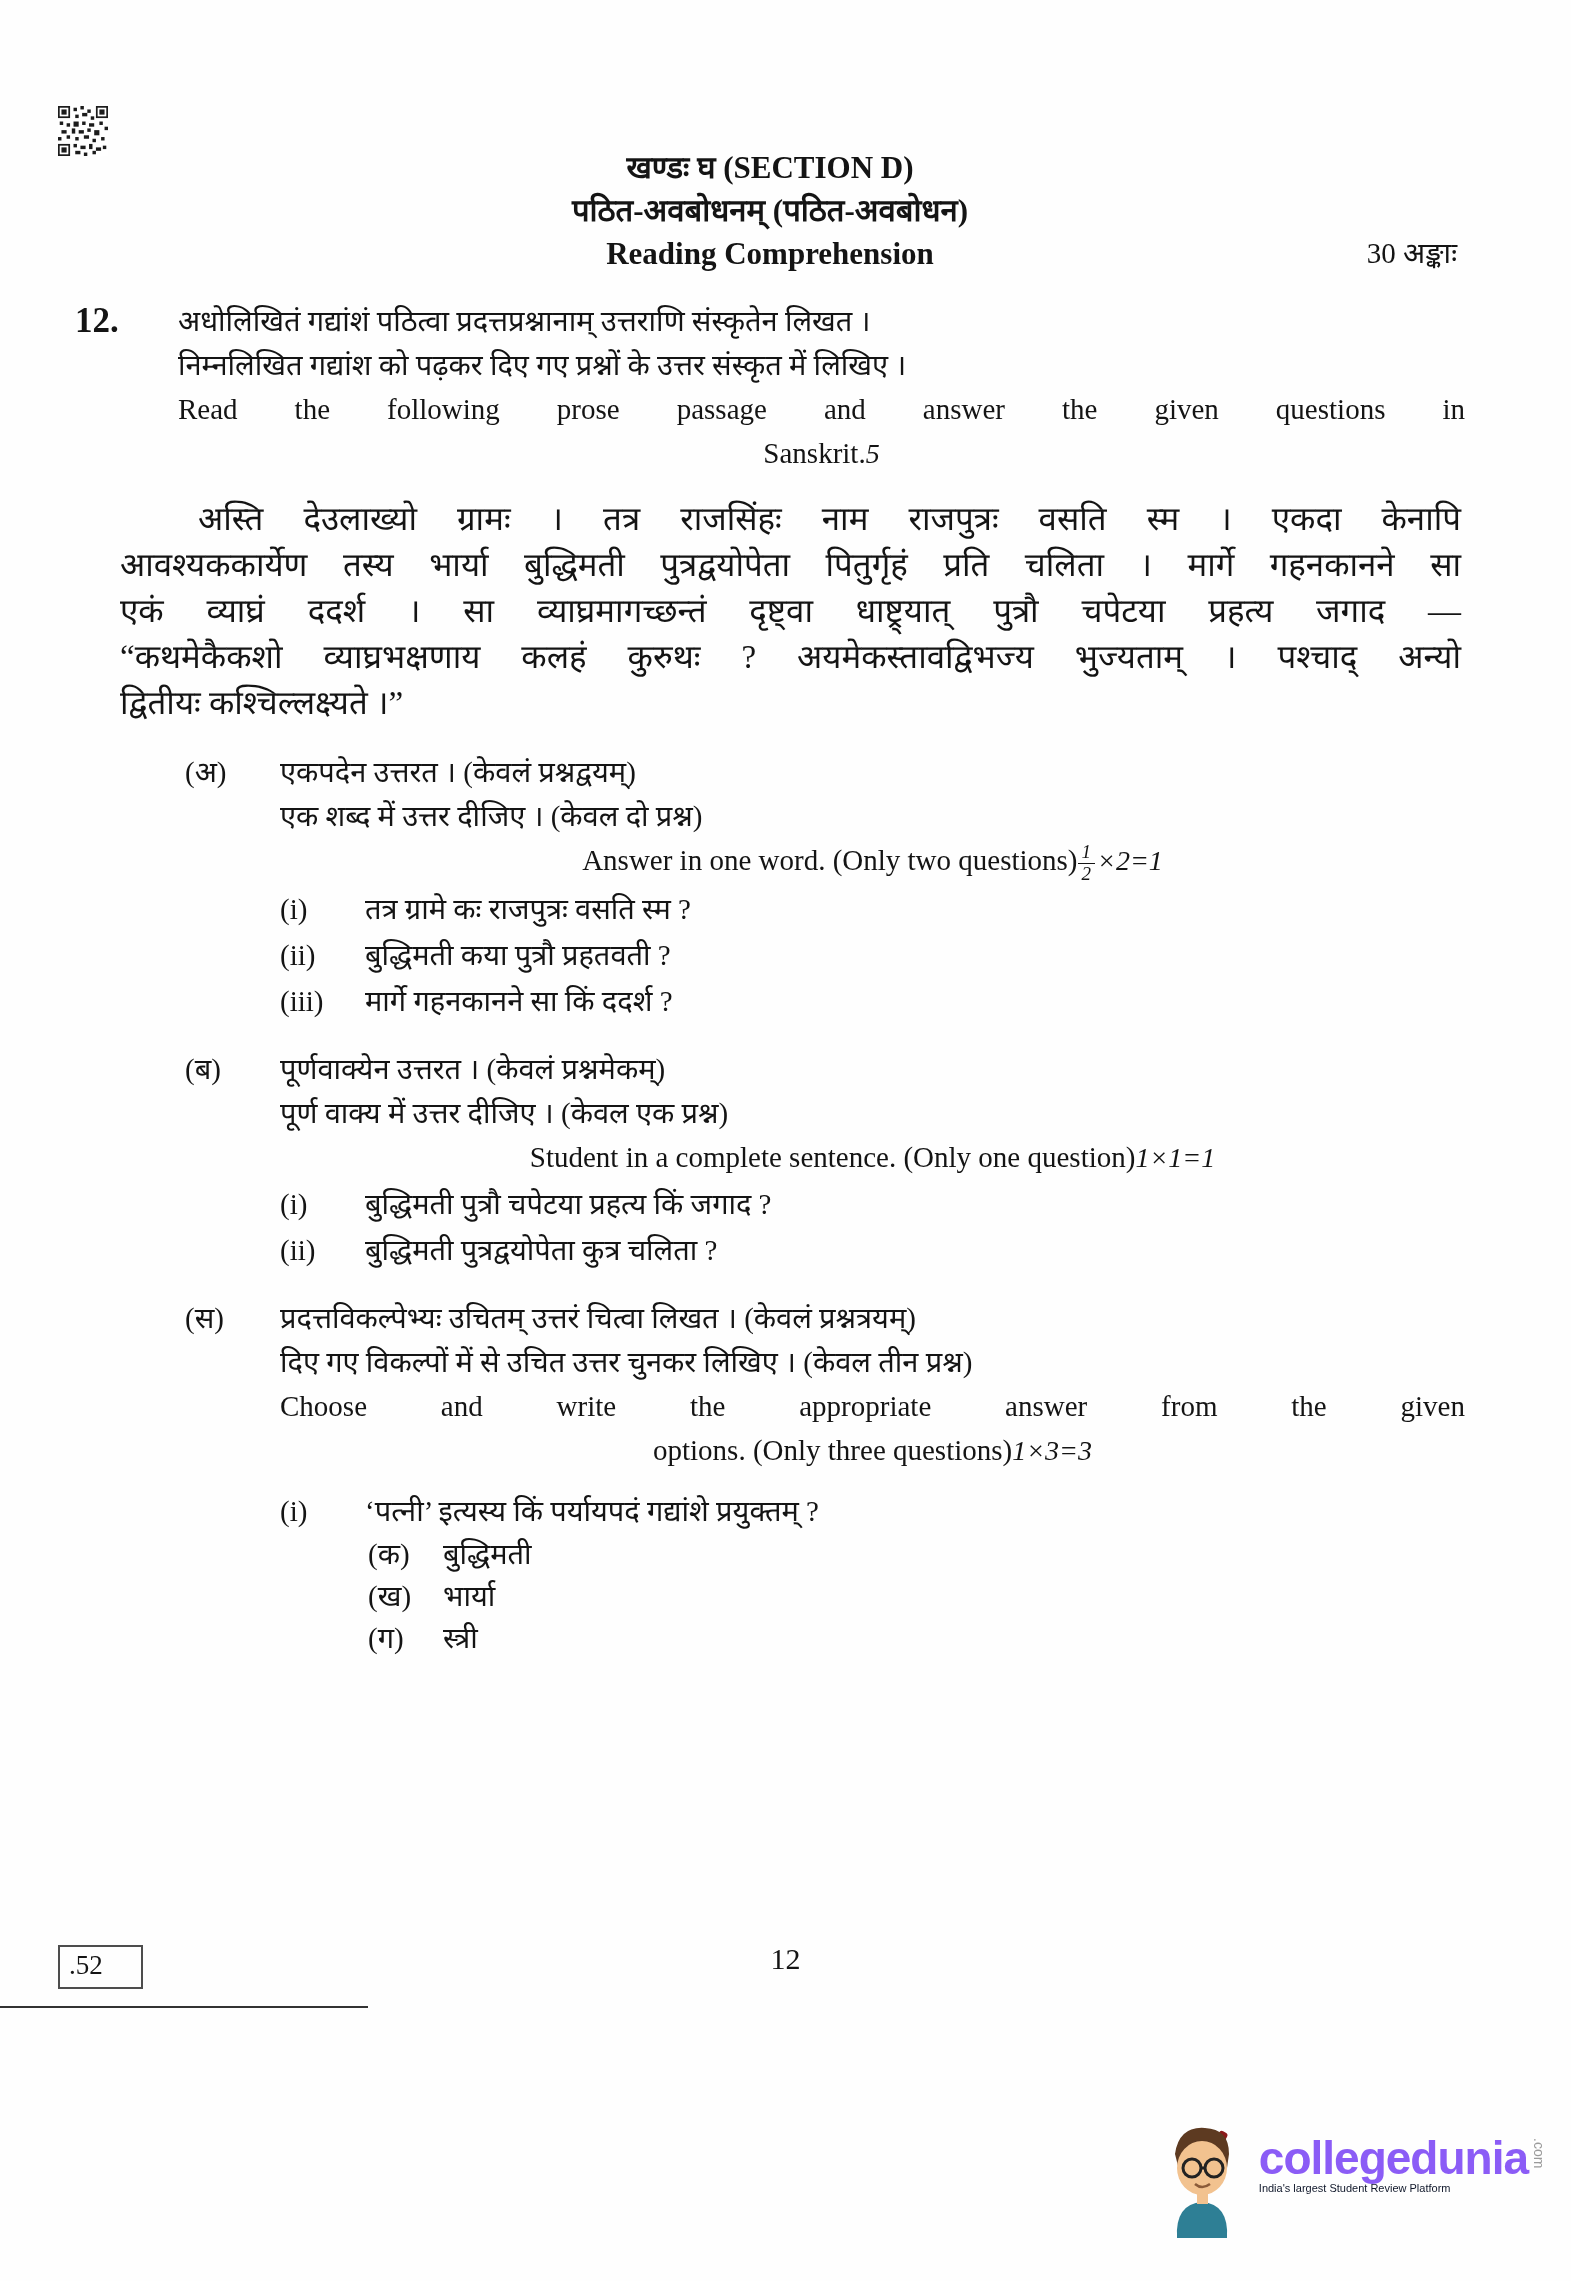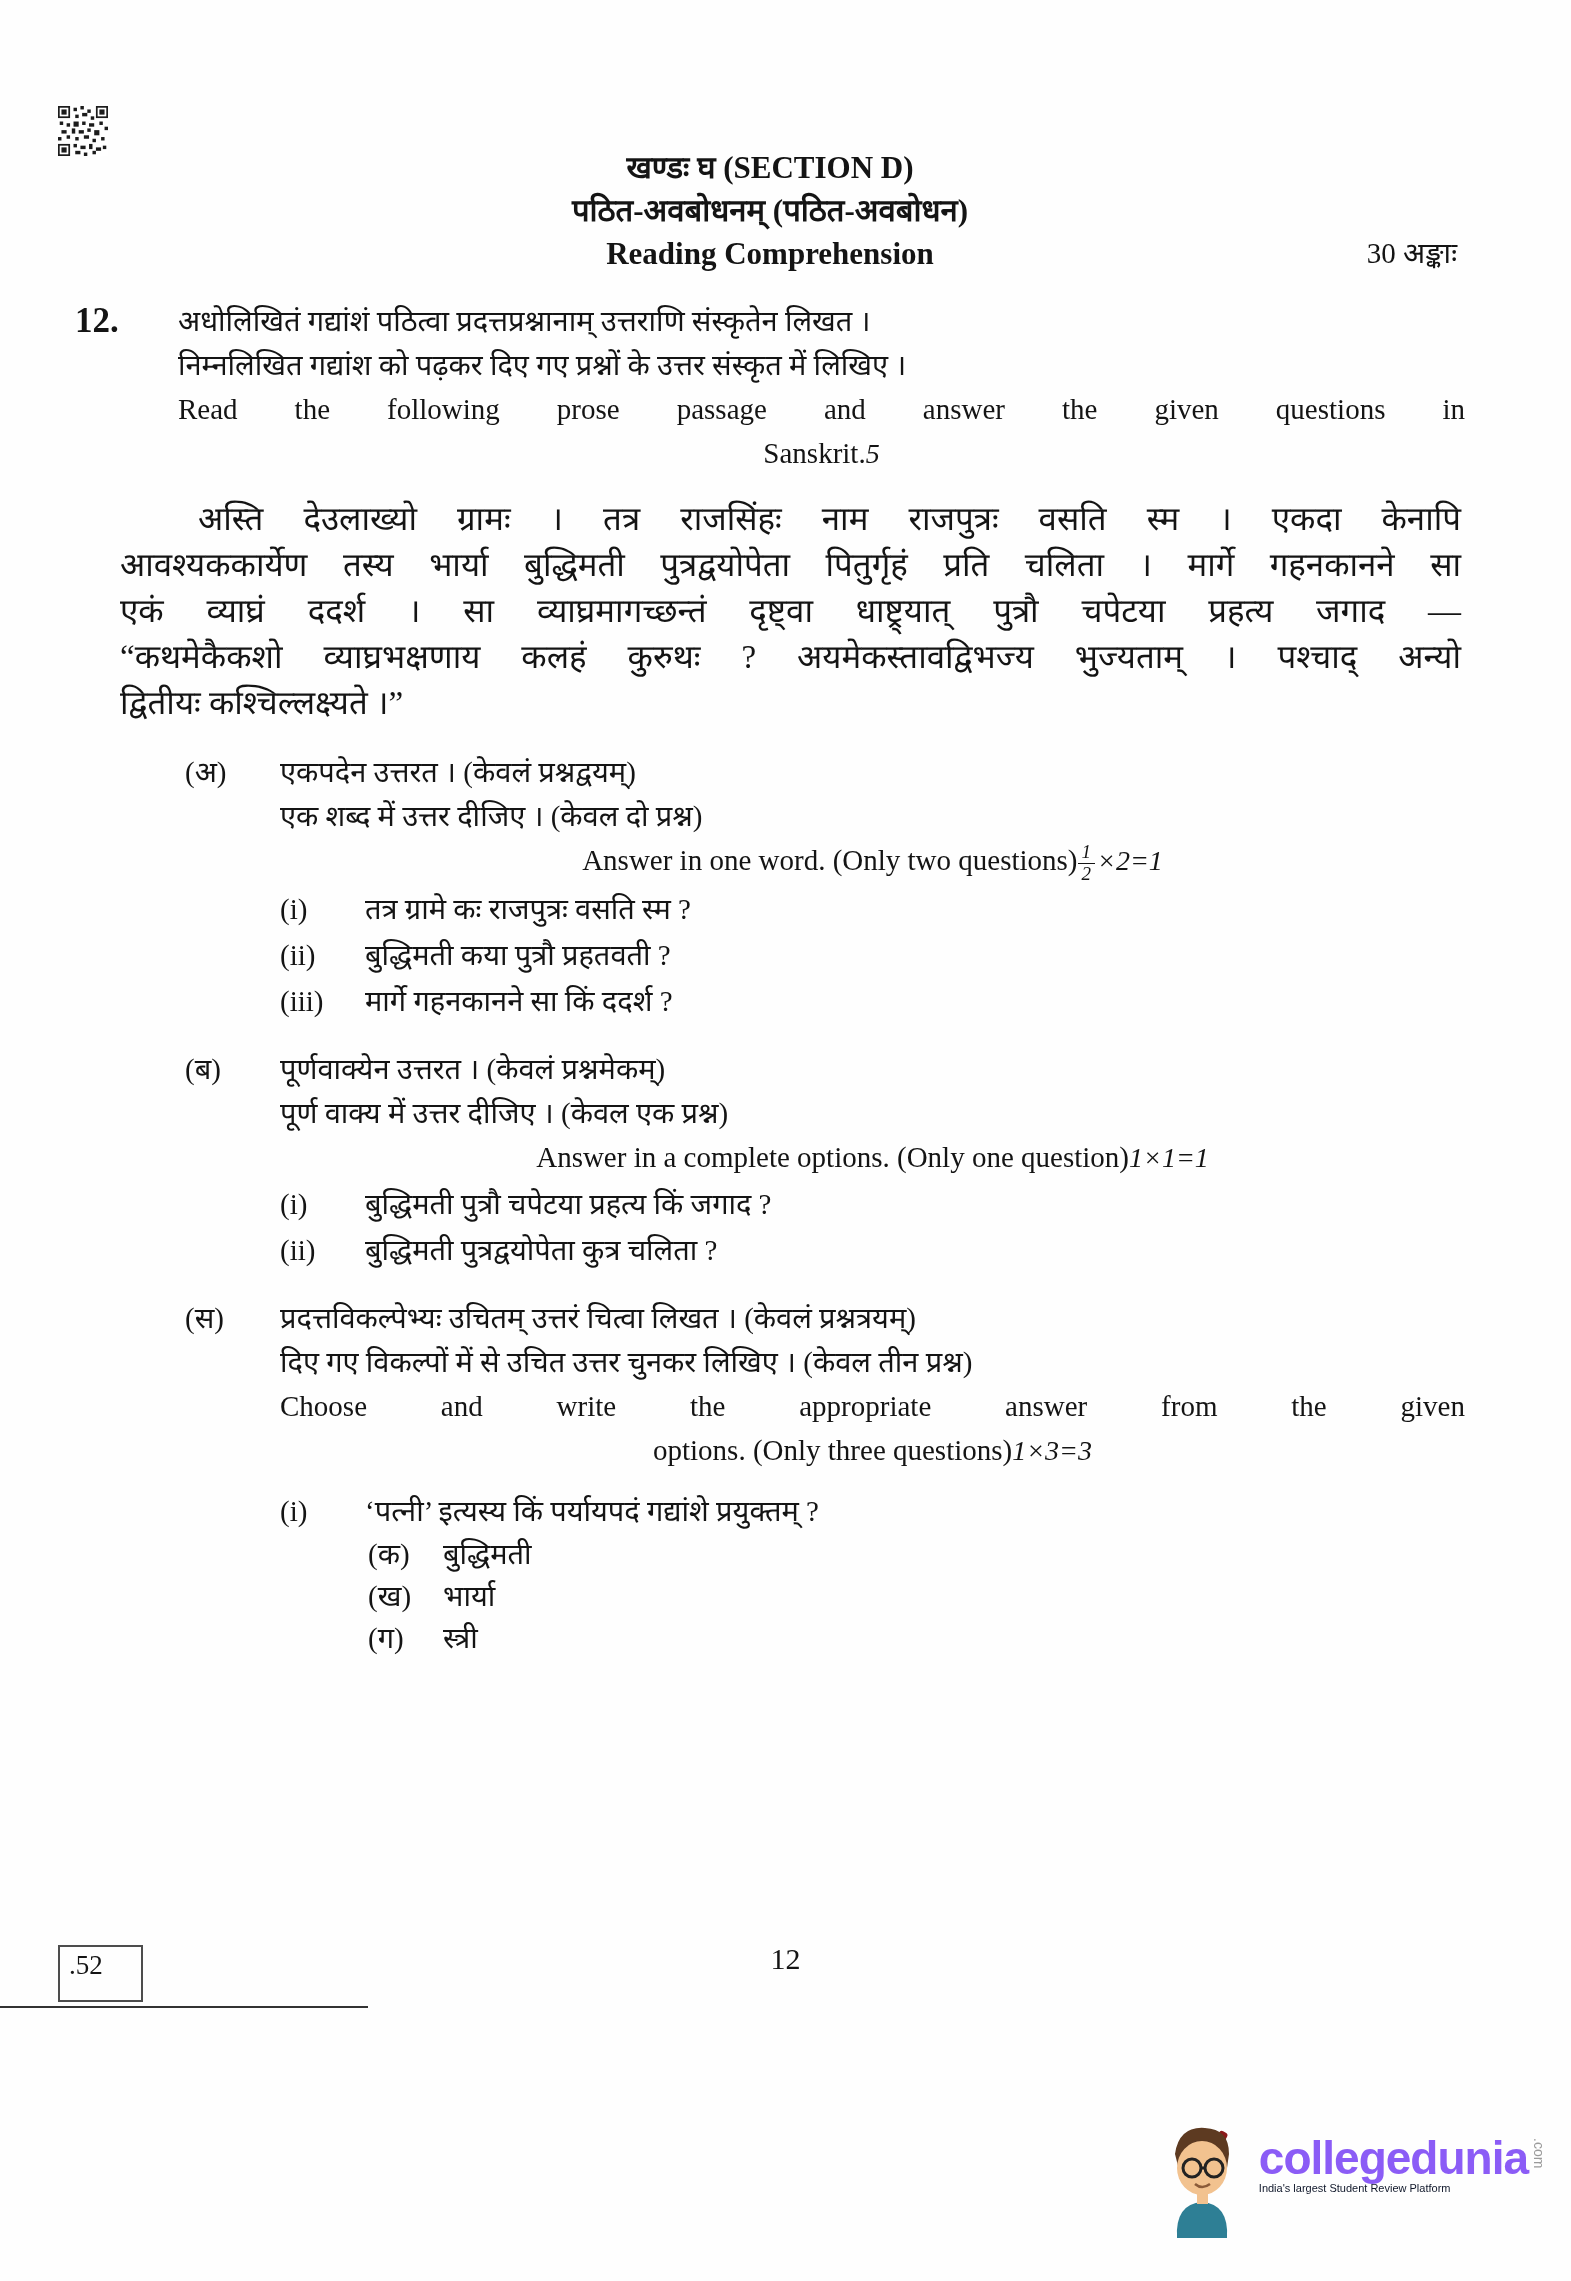--- a/index.html
+++ b/index.html
@@ -38,21 +38,21 @@
   .subq {display:flex; margin-top:2px; font-size:29px; line-height:44px;}
   .subq-num {width:85px;}
   .subq-text {flex:1;}
   .opt {display:flex; margin-top:0px; margin-left:88px; font-size:29px; line-height:42px;}
   .opt-num {width:75px;}
 
   .frac {display:inline-block; vertical-align:middle; text-align:center; font-size:19px; line-height:1.1; font-style:italic; margin-right:2px;}
   .frac .fnum {display:block; padding:0 4px;}
   .frac .fden {display:block; border-top:1.5px solid #141414; padding:0 4px;}
 
-  .code-box {position:absolute; left:58px; top:1945px; border:2px solid #4d4d4d; font-size:27px; line-height:30px; padding:3px 38px 20px 9px;}
+  .code-box {position:absolute; left:58px; top:1945px; border:2px solid #4d4d4d; font-size:27px; line-height:30px; padding:3px 38px 7px 9px;}
   .footer-rule {position:absolute; left:0; top:2006px; width:368px; border-top:2.5px solid #333333;}
   .page-num {position:absolute; left:0; top:1942px; width:100%; text-align:center; font-size:30px;}
 
   .logo {position:absolute; right:24px; top:2120px; display:flex; align-items:flex-start; gap:10px;}
   .logo-text {padding-top:14px; font-family:"Liberation Sans","DejaVu Sans",sans-serif;}
   .brand-row {display:flex; align-items:flex-start;}
   .brand {font-size:46px; font-weight:bold; letter-spacing:-1px; line-height:48px;}
   .tld {font-size:14px; color:#9a9a9a; writing-mode:vertical-rl; margin-left:3px; margin-top:4px;}
   .tagline {font-size:11px; color:#0f172a; margin-top:0;}
 </style>
@@ -165,21 +165,21 @@
         </div>
       </div>
     </div>
 
     <div class="part">
       <div class="part-label">(ब)</div>
       <div class="part-body">
         <div class="ln">पूर्णवाक्येन उत्तरत । (केवलं प्रश्नमेकम्)</div>
         <div class="ln">पूर्ण वाक्य में उत्तर दीजिए । (केवल एक प्रश्न)</div>
         <div class="ln en-row">
-          <span>Answer in a complete options. (Only one question)</span>
+          <span>Student in a complete sentence. (Only one question)</span>
           <span class="marks">1×1=1</span>
         </div>
         <div class="subq">
           <div class="subq-num">(i)</div>
           <div class="subq-text">बुद्धिमती पुत्रौ चपेटया प्रहत्य किं जगाद ?</div>
         </div>
         <div class="subq">
           <div class="subq-num">(ii)</div>
           <div class="subq-text">बुद्धिमती पुत्रद्वयोपेता कुत्र चलिता ?</div>
         </div>

